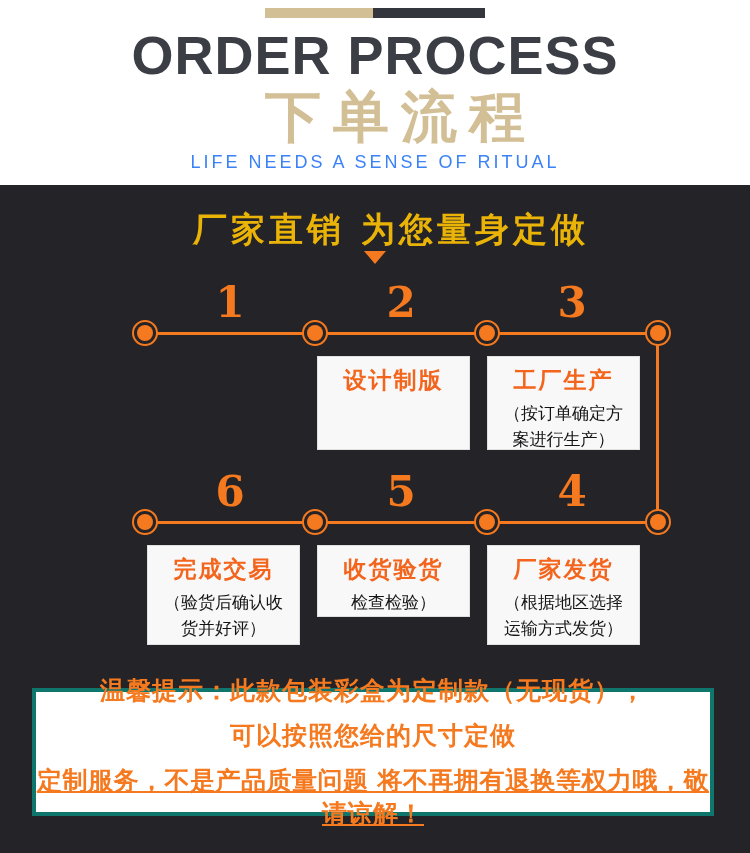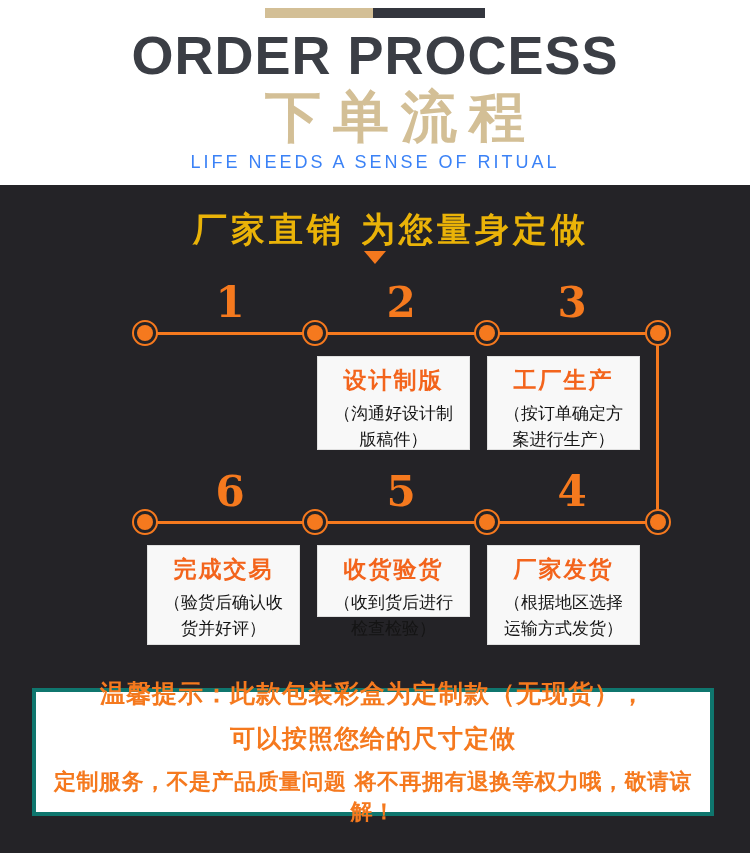--- a/index.html
+++ b/index.html
@@ -81,21 +81,21 @@
     background:#ffffff; border:4px solid #0f766e; box-sizing:border-box;
     display:flex; flex-direction:column; justify-content:center; align-items:center;
     text-align:center;
   }
   .notice-line {
     font-family:"DejaVu Serif", serif;
     color:#f5791e; font-weight:bold;
   }
   .notice-line.l1 { font-size:25px; margin-bottom:12px; letter-spacing:1px; }
   .notice-line.l2 { font-size:25px; margin-bottom:12px; letter-spacing:1px; }
-  .notice-line.l3 { font-size:22px; letter-spacing:0.5px; }
+  .notice-line.l3 { font-size:25px; letter-spacing:0.5px;text-decoration:underline; }
 </style>
 </head>
 <body>
 
 <div class="page">
 
   <div class="top-bar">
     <div class="seg-tan"></div>
     <div class="seg-dark"></div>
   </div>
@@ -127,44 +127,39 @@
     <div class="step-num" style="left:200px; top:97px;">1</div>
     <div class="step-num" style="left:371px; top:97px;">2</div>
     <div class="step-num" style="left:542px; top:97px;">3</div>
 
     <div class="step-num" style="left:200px; top:286px;">6</div>
     <div class="step-num" style="left:371px; top:286px;">5</div>
     <div class="step-num" style="left:542px; top:286px;">4</div>
 
     <div class="card" style="left:317px; top:171px; height:94px;">
       <div class="card-title">设计制版</div>
-      <div class="card-desc">
-        <div>（沟通好设计制</div>
-        <div>版稿件）</div>
-      </div>
     </div>
     <div class="card" style="left:487px; top:171px; height:94px;">
       <div class="card-title">工厂生产</div>
       <div class="card-desc">
         <div>（按订单确定方</div>
         <div>案进行生产）</div>
       </div>
     </div>
 
     <div class="card" style="left:147px; top:360px; height:100px;">
       <div class="card-title">完成交易</div>
       <div class="card-desc">
         <div>（验货后确认收</div>
         <div>货并好评）</div>
       </div>
     </div>
     <div class="card" style="left:317px; top:360px; height:72px;">
       <div class="card-title">收货验货</div>
       <div class="card-desc">
-        <div>（收到货后进行</div>
         <div>检查检验）</div>
       </div>
     </div>
     <div class="card" style="left:487px; top:360px; height:100px;">
       <div class="card-title">厂家发货</div>
       <div class="card-desc">
         <div>（根据地区选择</div>
         <div>运输方式发货）</div>
       </div>
     </div>

